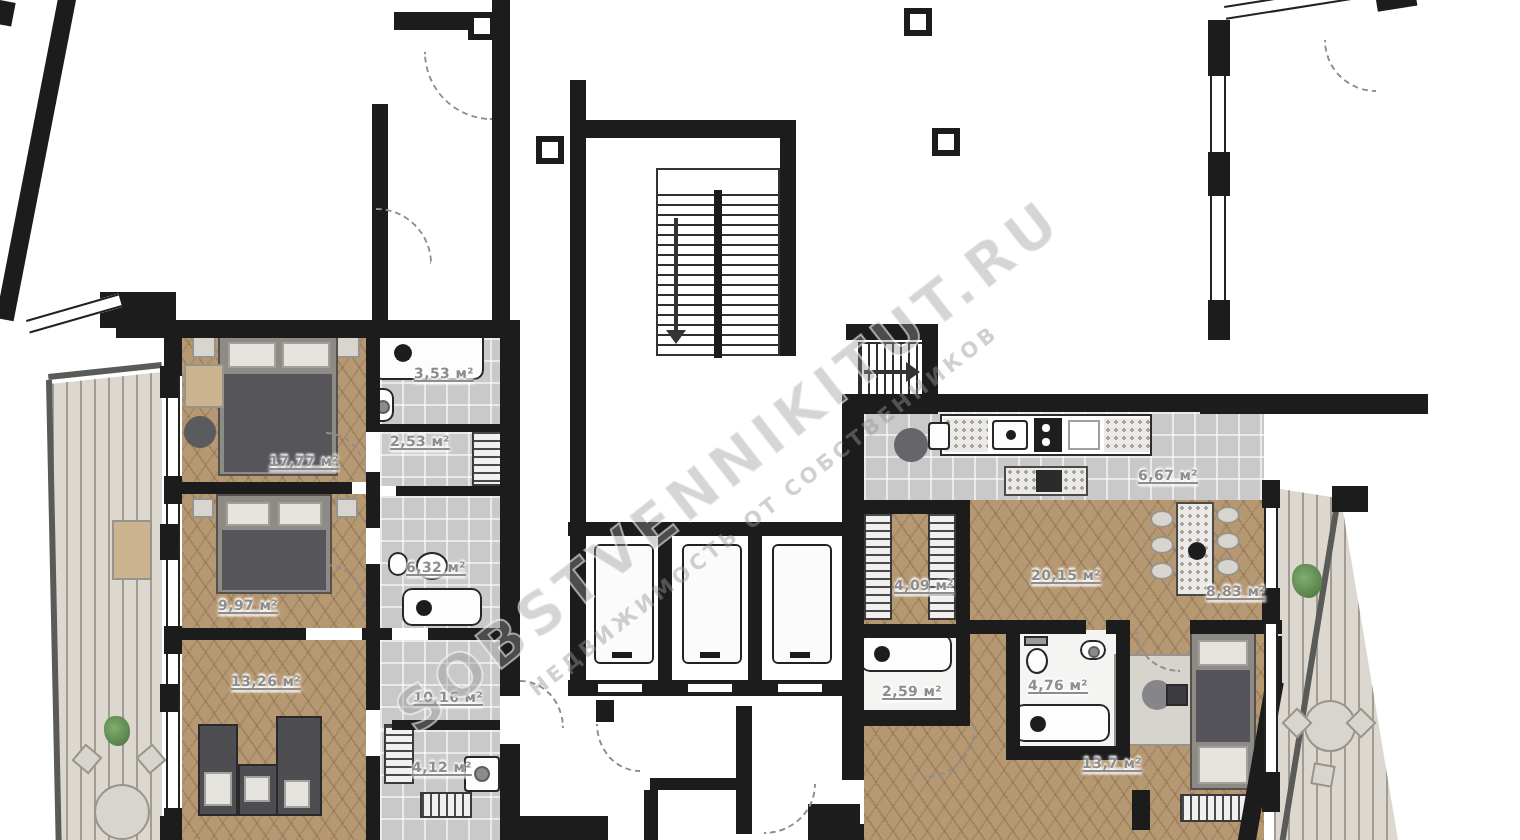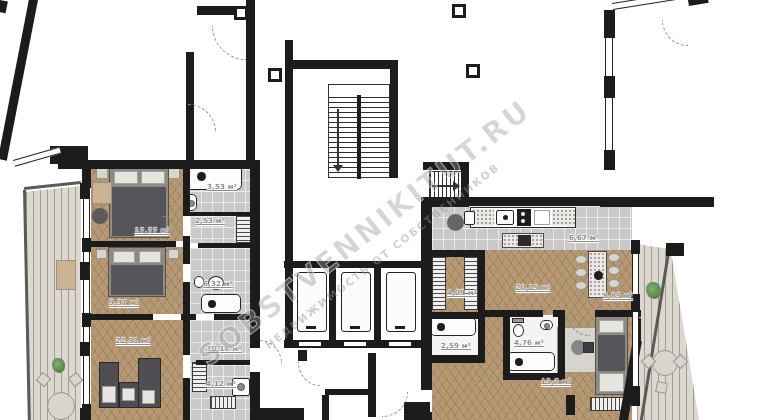--- a/index.html
+++ b/index.html
@@ -314,21 +314,21 @@
   <div class="arc z3" style="left:662px;top:20px;width:26px;height:26px;border-width:0 0 1px 1px;border-radius:0 0 0 100%;"></div>
   <div class="arc z3" style="left:568px;top:316px;width:22px;height:20px;border-width:0 0 1px 1px;border-radius:0 0 0 100%;"></div>
   <div class="arc z3" style="left:163px;top:216px;width:20px;height:22px;border-width:1px 1px 0 0;border-radius:0 100% 0 0;"></div>
   <div class="arc z3" style="left:163px;top:282px;width:20px;height:22px;border-width:1px 1px 0 0;border-radius:0 100% 0 0;"></div>
 
   <div class="lbl" style="left:152px;top:231px;">17,77 м²</div>
   <div class="lbl" style="left:222px;top:187px;">3,53 м²</div>
   <div class="lbl" style="left:210px;top:221px;">2,53 м²</div>
   <div class="lbl" style="left:124px;top:303px;">9,97 м²</div>
   <div class="lbl" style="left:218px;top:284px;">6,32 м²</div>
-  <div class="lbl" style="left:133px;top:341px;">22,91 м²</div>
+  <div class="lbl" style="left:133px;top:341px;">13,26 м²</div>
   <div class="lbl" style="left:224px;top:349px;">10,16 м²</div>
   <div class="lbl" style="left:221px;top:384px;">4,12 м²</div>
 
   <div class="lbl" style="left:584px;top:238px;">6,67 м²</div>
   <div class="lbl" style="left:533px;top:288px;">20,15 м²</div>
   <div class="lbl" style="left:462px;top:293px;text-align:center;">4,09 м²</div>
   <div class="lbl" style="left:456px;top:346px;">2,59 м²</div>
   <div class="lbl" style="left:529px;top:343px;">4,76 м²</div>
   <div class="lbl" style="left:556px;top:382px;">13,7 м²</div>
   <div class="lbl" style="left:618px;top:296px;">8,83 м²</div>

